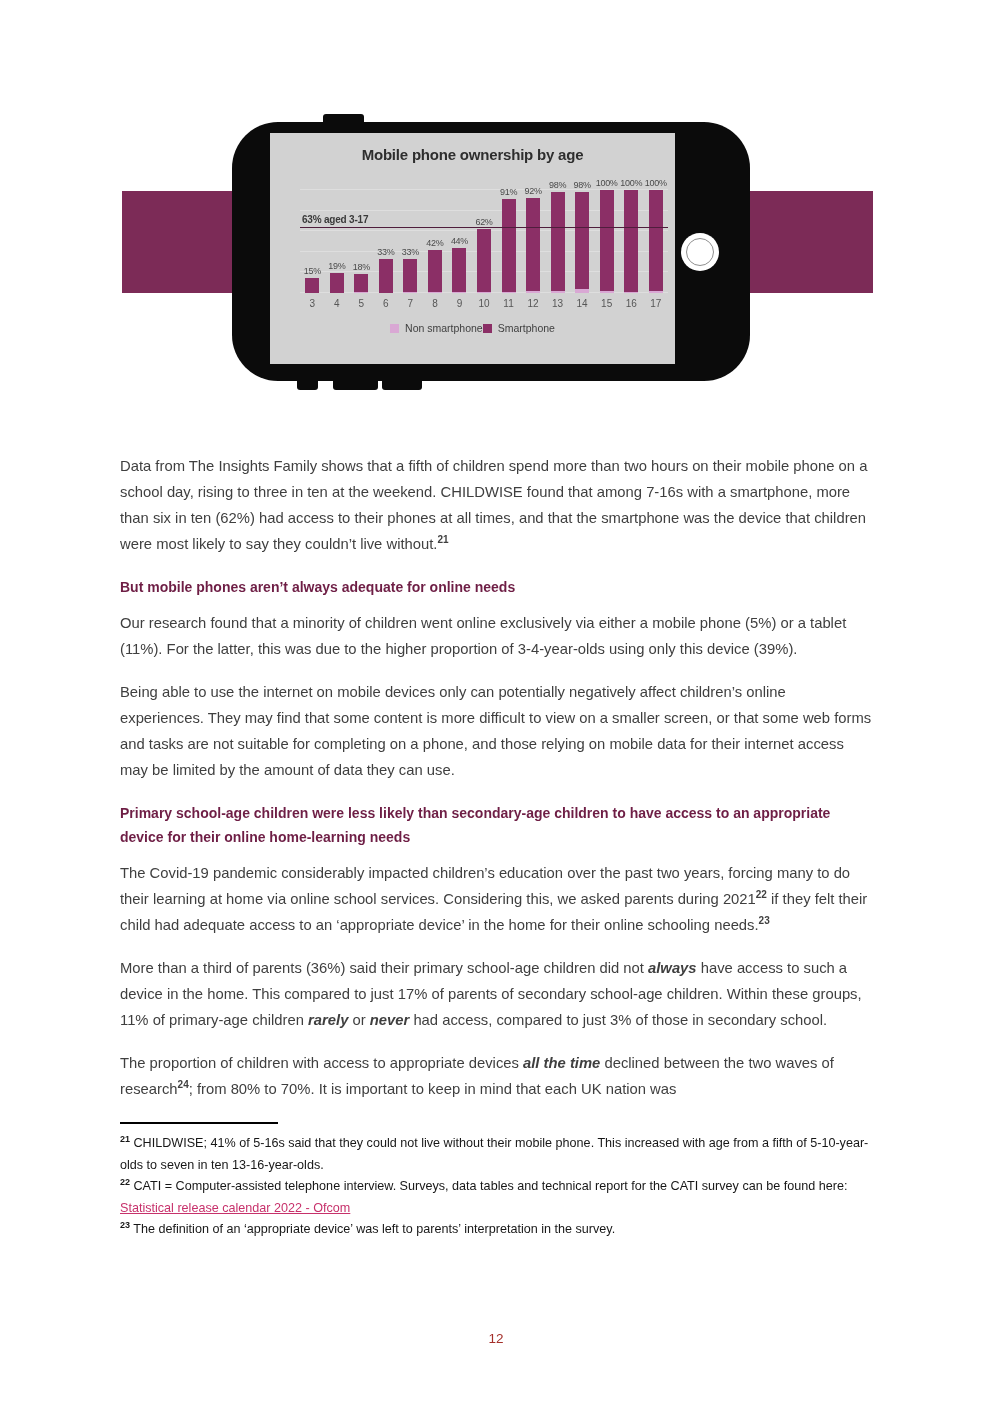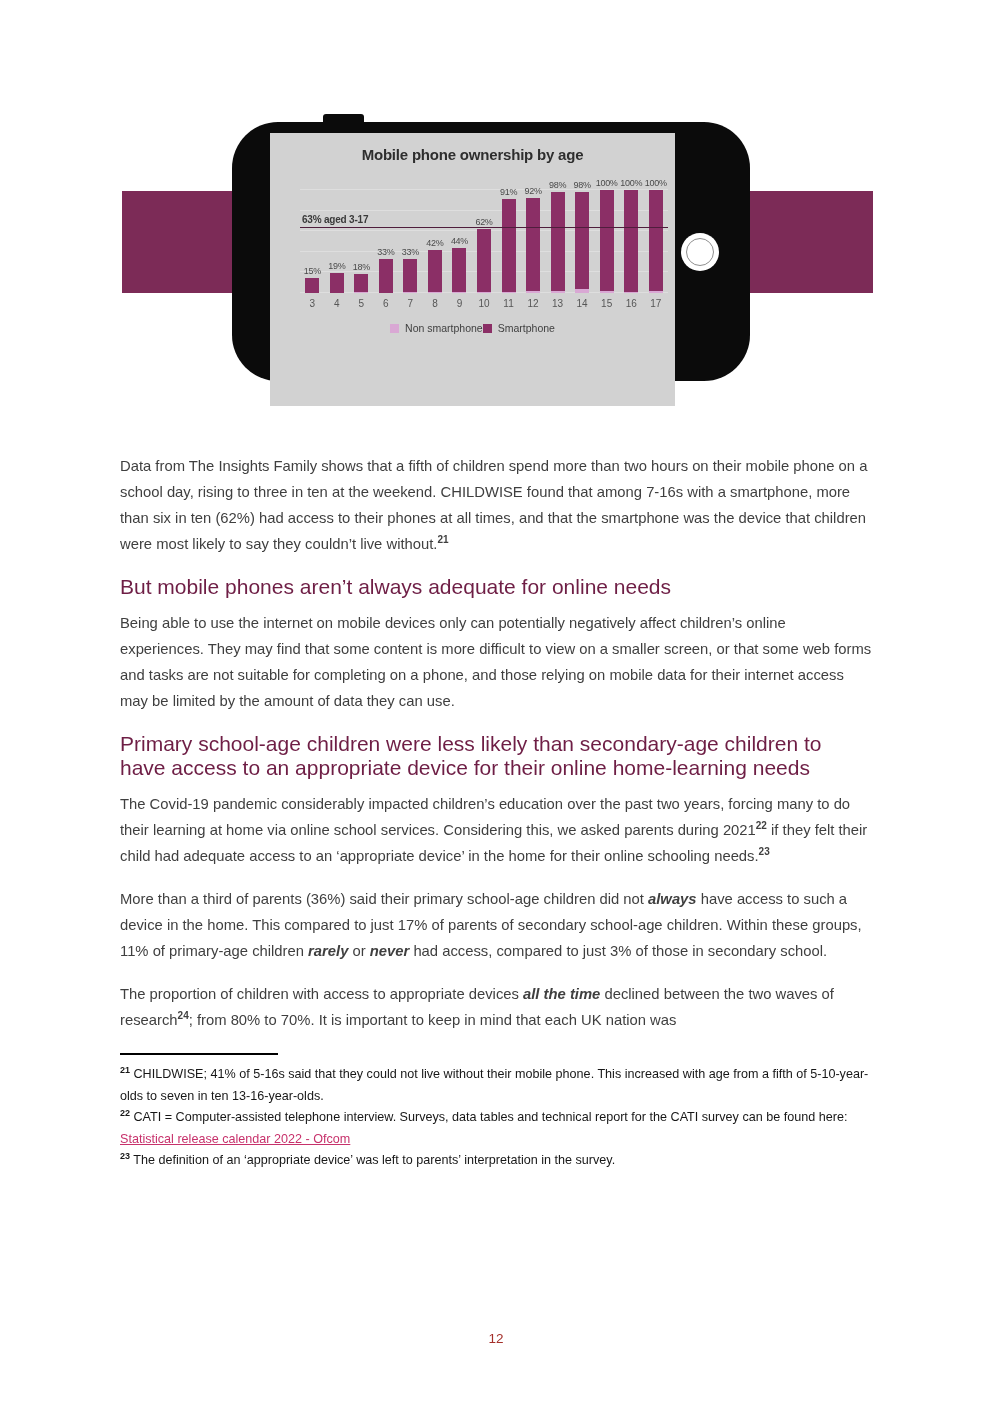--- a/index.html
+++ b/index.html
@@ -8,21 +8,21 @@
     position:relative; width:992px; height:1403px; margin:0 auto;
     background:#ffffff; overflow:hidden;
     font-family:"Liberation Sans", sans-serif;
   }
 
   
   .figure { position:absolute; top:0; left:0; width:992px; height:405px; }
   .band { position:absolute; left:122px; top:191px; width:751px; height:102px; }
   .phone-body { position:absolute; left:232px; top:122px; width:518px; height:259px; background:#0b0b0b; border-radius:46px; }
   .ptab { position:absolute; background:#0b0b0b; border-radius:3px; }
-  .screen { position:absolute; left:270px; top:133px; width:405px; height:273px; background:#d2d2d2; }
+  .screen { position:absolute; left:270px; top:133px; width:405px; height:231px; background:#d2d2d2; }
   .home-btn { position:absolute; left:681px; top:233px; width:38px; height:38px; background:#ffffff; border-radius:50%; display:flex; align-items:center; justify-content:center; }
   .home-btn-inner { width:28px; height:28px; border:1px solid #8f8f8f; border-radius:50%; }
 
   .chart-title { text-align:center; font-weight:bold; font-size:15px; color:#2e2e2e; margin-top:13px; letter-spacing:-0.2px; }
   .plot { position:absolute; left:30px; top:57px; width:368px; height:103px; }
   .grid { position:absolute; left:0; width:100%; height:1px; background:#dedede; }
   .bar { position:absolute; bottom:0; width:14px; }
   .bar-ns { position:absolute; bottom:0; left:0; width:100%; }
   .bar-label { position:absolute; font-size:9px; color:#4a4a4a; width:34px; text-align:center; letter-spacing:-0.3px; }
   .x-label { position:absolute; top:108px; font-size:10px; color:#565656; width:34px; text-align:center; }
@@ -31,21 +31,21 @@
   .legend { position:absolute; top:189px; left:0; width:100%; display:flex; justify-content:center; }
   .legend-item { display:flex; align-items:center; gap:6px; font-size:10.5px; color:#3f3f3f; }
   .legend-swatch { width:9px; height:9px; flex:none; }
 
   
   .content {
     position:absolute; top:405px; left:0; width:992px; padding:0 120px;
     color:#3f3f3f; font-size:14.8px; line-height:26px; text-align:left;margin-top:48px;
   }
   .content p { margin:0 0 17px; }
-  .content h3 { font-size:21px; line-height:24px; margin:18px 0 11px; font-weight:normal; }
+  .content h3 { font-size:14px; line-height:24px; margin:18px 0 11px; font-weight:bold; }
   .em { font-style:italic; font-weight:600; }
   sup { font-weight:700; font-size:10px; line-height:0; vertical-align:super; }
 
   
   .footnotes { margin-top:20px; font-size:12.6px; line-height:21.5px; color:#171717; }
   .fn-sep { width:158px; border-top:2.5px solid #000; margin-bottom:9px; }
   .fn sup { font-size:9px; }
   .link { text-decoration:underline; }
 
   .page-num { position:absolute; bottom:57px; left:0; width:100%; text-align:center; font-size:13.5px; }
@@ -155,20 +155,21 @@
         </div>
     </div>
     <div class="home-btn">
       <div class="home-btn-inner"></div>
     </div>
   </div>
 
   <div class="content">
     <p><span>Data from The Insights Family shows that a fifth of children spend more than two hours on their mobile phone on a school day, rising to three in ten at the weekend. CHILDWISE found that among 7-16s with a smartphone, more than six in ten (62%) had access to their phones at all times, and that the smartphone was the device that children were most likely to say they couldn’t live without.</span><sup>21</sup></p>
     <h3 style="color: rgb(110, 30, 69);">But mobile phones aren’t always adequate for online needs</h3>
+    <p><span>Our research found that a minority of children went online exclusively via either a mobile phone (5%) or a tablet (11%). For the latter, this was due to the higher proportion of 3-4-year-olds using only this device (39%).</span></p>
     <p><span>Being able to use the internet on mobile devices only can potentially negatively affect children’s online experiences. They may find that some content is more difficult to view on a smaller screen, or that some web forms and tasks are not suitable for completing on a phone, and those relying on mobile data for their internet access may be limited by the amount of data they can use.</span></p>
     <h3 style="color: rgb(110, 30, 69);">Primary school-age children were less likely than secondary-age children to have access to an appropriate device for their online home-learning needs</h3>
     <p><span>The Covid-19 pandemic considerably impacted children’s education over the past two years, forcing many to do their learning at home via online school services. Considering this, we asked parents during 2021</span><sup>22</sup><span> if they felt their child had adequate access to an ‘appropriate device’ in the home for their online schooling needs.</span><sup>23</sup></p>
     <p><span>More than a third of parents (36%) said their primary school-age children did not </span><span class="em">always</span><span> have access to such a device in the home. This compared to just 17% of parents of secondary school-age children. Within these groups, 11% of primary-age children </span><span class="em">rarely</span><span> or </span><span class="em">never</span><span> had access, compared to just 3% of those in secondary school.</span></p>
     <p><span>The proportion of children with access to appropriate devices </span><span class="em">all the time</span><span> declined between the two waves of research</span><sup>24</sup><span>; from 80% to 70%. It is important to keep in mind that each UK nation was</span></p>
 
     <div class="footnotes">
       <div class="fn-sep"></div>
       <div id="fn-list">
           <div class="fn"><sup>21</sup><span> CHILDWISE; 41% of 5-16s said that they could not live without their mobile phone. This increased with age from a fifth of 5-10-year-olds to seven in ten 13-16-year-olds.</span></div>

